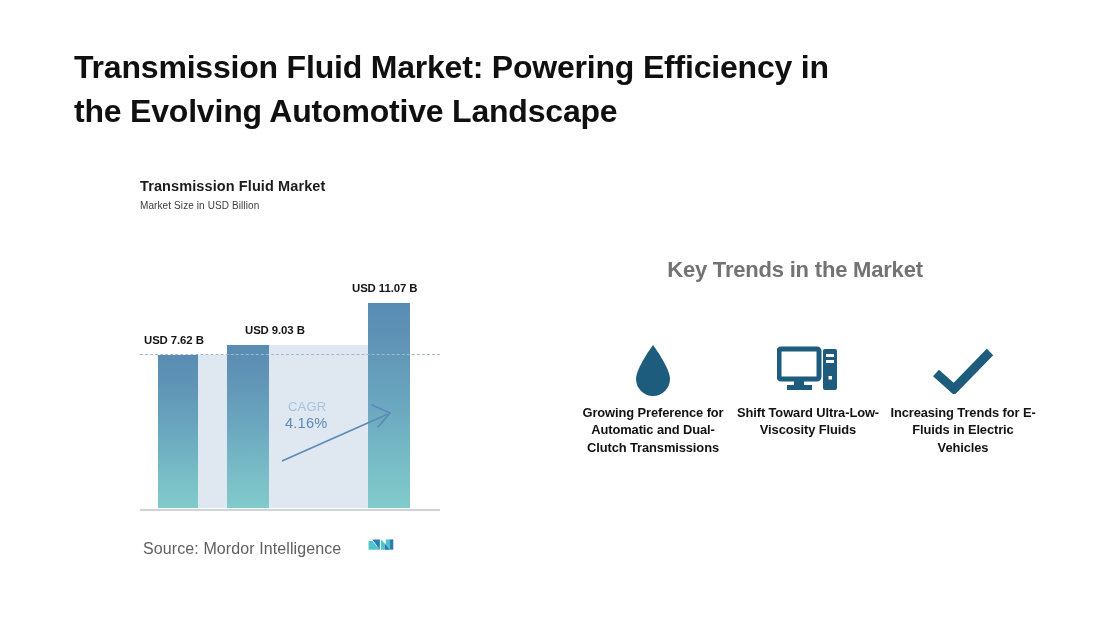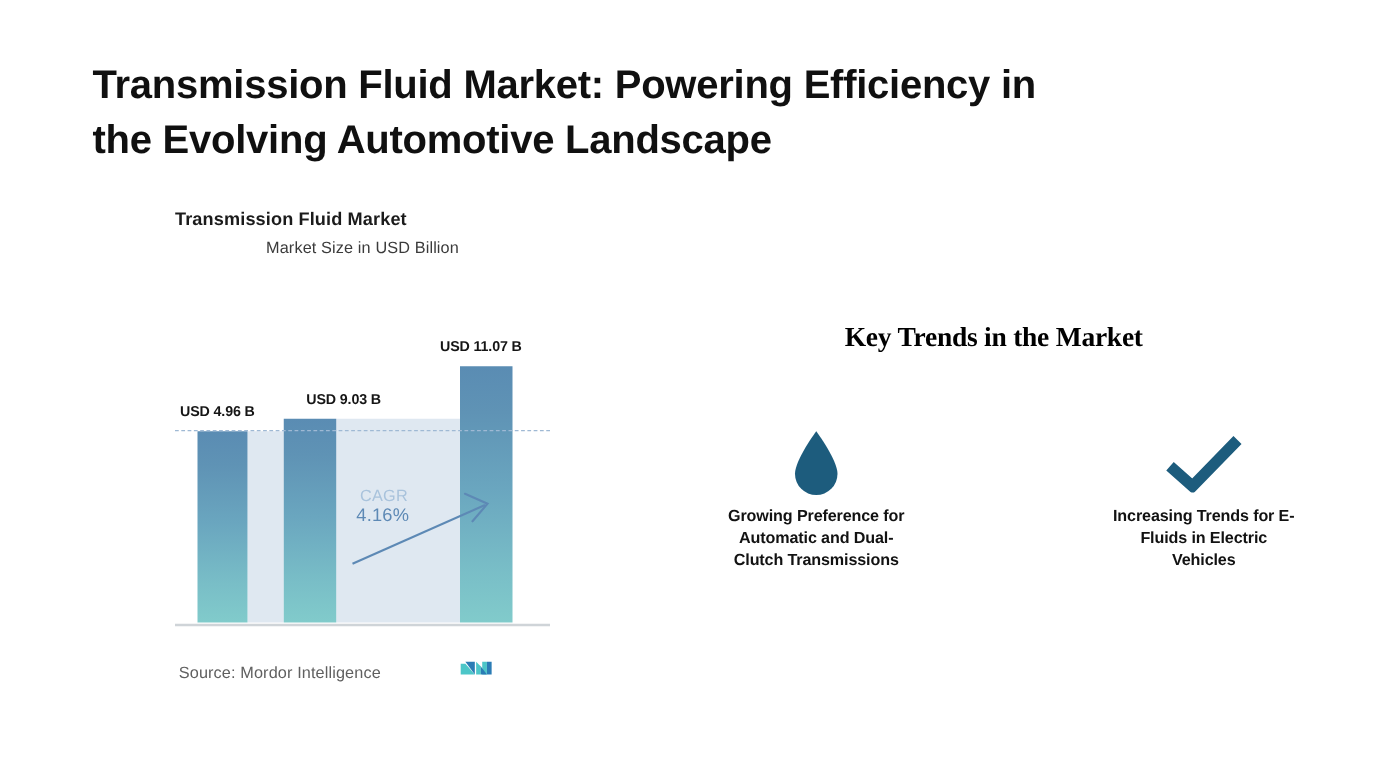--- a/index.html
+++ b/index.html
@@ -19,23 +19,23 @@
   .logo-main{position:absolute;left:951px;top:31px;width:104px;height:60px;}
   .logo-mark{width:104px;height:42px;display:block;}
   .logo-word{
     font-size:13.2px;line-height:1;margin-top:3px;
     letter-spacing:-0.1px;white-space:nowrap;
   }
   .logo-word b{color:#2b2b2b;font-weight:bold;}
   .logo-word span{color:#7f8b93;font-weight:normal;}
 
   
-  .chart{position:absolute;left:140px;top:168px;width:300px;height:380px;}
+  .chart{position:absolute;left:140px;top:178px;width:300px;height:380px;}
   .chart-title{font-size:14.5px;font-weight:600;color:#1b1b1b;letter-spacing:.1px;}
-  .chart-sub{font-size:13px;color:#3b3b3b;margin-top:6px;letter-spacing:.1px;text-align:center;}
+  .chart-sub{font-size:10px;color:#3b3b3b;margin-top:6px;letter-spacing:.1px;}
 
   .plot{position:absolute;left:0;top:125px;width:300px;height:205px;}
   .band{position:absolute;bottom:0;background:#dfe8f1;}
   .bar{position:absolute;bottom:0;background:linear-gradient(to bottom,#5a8cb3 0%,#5f93b5 18%,#6aa6bf 48%,#79bec7 80%,#81cbcb 100%);}
   .axis{position:absolute;left:0;bottom:-3px;width:300px;height:2px;background:#cfd4d8;}
   .dashline{
     position:absolute;left:0;width:300px;height:0;
     border-top:1.6px dashed #9fb9d4;
   }
   .vlabel{
@@ -45,29 +45,29 @@
   .cagr-word{
     position:absolute;left:148px;top:96px;font-size:13px;
     color:#a9c3dc;letter-spacing:.2px;text-align:right;
   }
   .cagr-val{
     position:absolute;left:145px;top:112px;font-size:14.6px;
     color:#5d89b5;letter-spacing:.2px;
   }
   .arrow{position:absolute;left:140px;top:100px;}
   .source{
-    position:absolute;left:3px;top:362px;font-size:13px;color:#606060;
+    position:absolute;left:3px;top:362px;font-size:16px;color:#606060;
     letter-spacing:.1px;
   }
   .source-logo{position:absolute;left:228px;top:358px;width:28px;height:16px;}
 
   
   .trends-title{
     position:absolute;left:640px;top:257px;width:310px;text-align:center;
-    font-size:22px;font-weight:bold;color:#000000;letter-spacing:-0.2px;font-family:Liberation Serif, serif;
+    font-size:22px;font-weight:bold;color:#737373;letter-spacing:-0.2px;
   }
   .trend{position:absolute;top:340px;width:150px;text-align:center;}
   .trend-icon{height:62px;display:flex;align-items:center;justify-content:center;}
   .trend-label{
     margin-top:2px;font-size:12.9px;font-weight:bold;line-height:1.35;
     color:#121212;letter-spacing:-0.1px;
   }
   .t1{left:578px;}
   .t2{left:733px;}
   .t3{left:888px;}
@@ -90,21 +90,21 @@
       <div class="band" style="left:129px;width:99px;height:163px;"></div>
 
       <div class="bar" style="left:18px;width:40px;height:153px;"></div>
       <div class="bar" style="left:87px;width:42px;height:163px;"></div>
       <div class="bar" style="left:228px;width:42px;height:205px;"></div>
 
       <div class="dashline" style="bottom:153px;"></div>
 
       <div class="axis"></div>
 
-      <div class="vlabel" style="left:4px;bottom:162px;">USD 4.96 B</div>
+      <div class="vlabel" style="left:4px;bottom:162px;">USD 7.62 B</div>
       <div class="vlabel" style="left:73px;bottom:172px;padding-left:32px;">USD 9.03 B</div>
       <div class="vlabel" style="left:212px;bottom:214px;">USD 11.07 B</div>
 
       <div class="cagr-word">CAGR</div>
       <div class="cagr-val">4.16%</div>
       <svg class="arrow" width="130" height="62" viewBox="0 0 130 62">
         <path d="M2,58 L108,11" stroke="#5d89b5" stroke-width="1.7" fill="none"></path>
         <path d="M92,2 L110,10 L98,24" stroke="#5d89b5" stroke-width="1.7" fill="none" stroke-linecap="round"></path>
       </svg>
 
@@ -125,20 +125,34 @@
 
   <div class="trend t1">
     <div class="trend-icon">
       <svg width="44" height="58" viewBox="0 0 44 58">
         <path d="M22 3 C22 3 5 26 5 37 A17 17 0 0 0 39 37 C39 26 22 3 22 3 Z" fill="#1d5c7d"></path>
       </svg>
     </div>
     <div class="trend-label">Growing Preference for Automatic and Dual-Clutch Transmissions</div>
   </div>
 
+  <div class="trend t2">
+    <div class="trend-icon">
+      <svg width="62" height="52" viewBox="0 0 62 52">
+        <rect x="2" y="4" width="40" height="30" rx="2" fill="none" stroke="#1d5c7d" stroke-width="5"></rect>
+        <rect x="17" y="34" width="10" height="7" fill="#1d5c7d"></rect>
+        <rect x="10" y="40" width="25" height="5" fill="#1d5c7d"></rect>
+        <rect x="46" y="4" width="14" height="41" rx="2" fill="#1d5c7d"></rect>
+        <rect x="49" y="9" width="8" height="3" fill="#ffffff"></rect>
+        <rect x="49" y="15" width="8" height="3" fill="#ffffff"></rect>
+        <rect x="51.5" y="31" width="3.5" height="3.5" fill="#ffffff"></rect>
+      </svg>
+    </div>
+    <div class="trend-label">Shift Toward Ultra-Low-Viscosity Fluids</div>
+  </div>
 
   <div class="trend t3">
     <div class="trend-icon">
       <svg width="62" height="46" viewBox="0 0 62 46">
         <path d="M4 25 L22 41 L58 4" stroke="#1d5c7d" stroke-width="9" fill="none"></path>
       </svg>
     </div>
     <div class="trend-label">Increasing Trends for E-Fluids in Electric Vehicles</div>
   </div>
 

